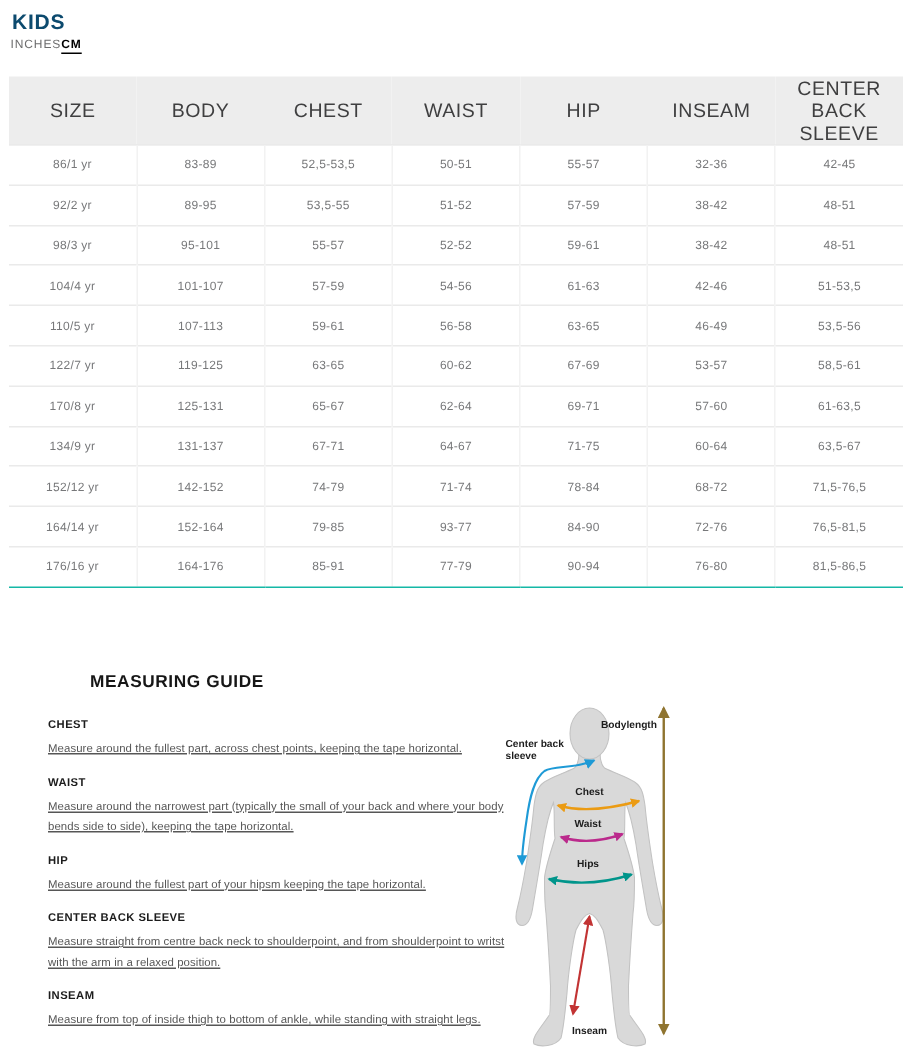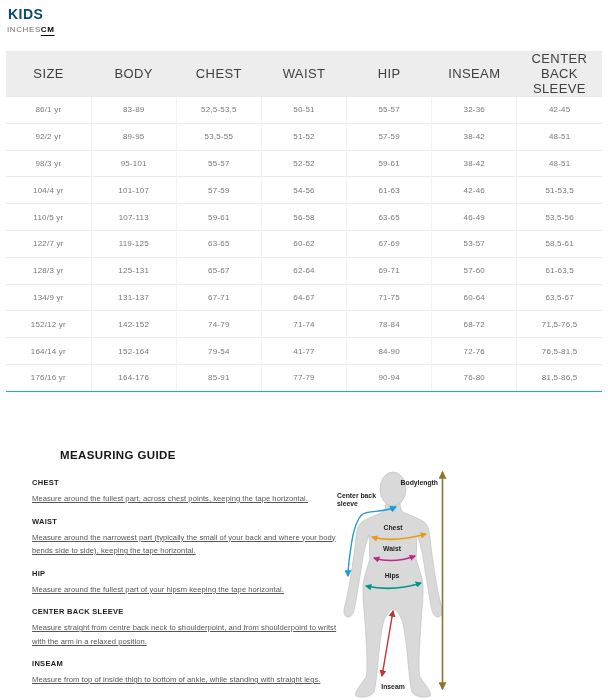--- a/index.html
+++ b/index.html
@@ -116,21 +116,21 @@
     <tr>
       <td>122/7 yr</td>
         <td>119-125</td>
         <td>63-65</td>
         <td>60-62</td>
         <td>67-69</td>
         <td>53-57</td>
         <td>58,5-61</td>
     </tr>
     <tr>
-      <td>128/3 yr</td>
+      <td>170/8 yr</td>
         <td>125-131</td>
         <td>65-67</td>
         <td>62-64</td>
         <td>69-71</td>
         <td>57-60</td>
         <td>61-63,5</td>
     </tr>
     <tr>
       <td>134/9 yr</td>
         <td>131-137</td>
@@ -145,22 +145,22 @@
         <td>142-152</td>
         <td>74-79</td>
         <td>71-74</td>
         <td>78-84</td>
         <td>68-72</td>
         <td>71,5-76,5</td>
     </tr>
     <tr>
       <td>164/14 yr</td>
         <td>152-164</td>
-        <td>79-54</td>
-        <td>41-77</td>
+        <td>79-85</td>
+        <td>93-77</td>
         <td>84-90</td>
         <td>72-76</td>
         <td>76,5-81,5</td>
     </tr>
     <tr>
       <td>176/16 yr</td>
         <td>164-176</td>
         <td>85-91</td>
         <td>77-79</td>
         <td>90-94</td>

